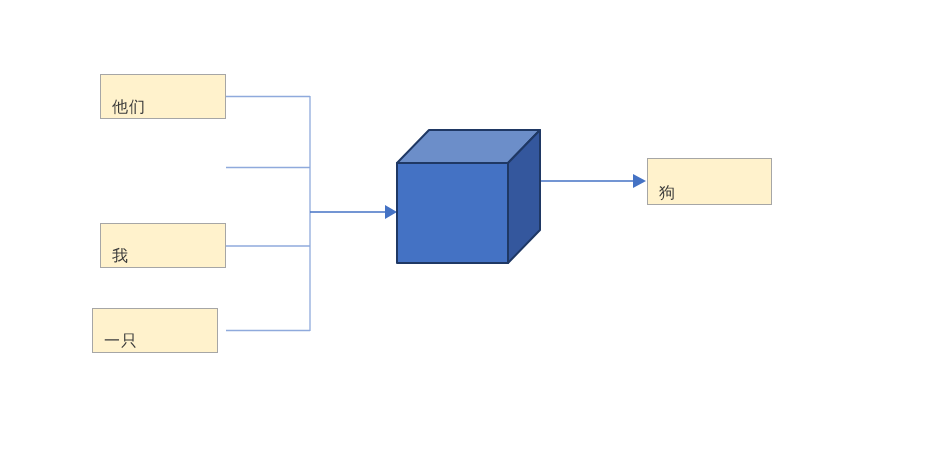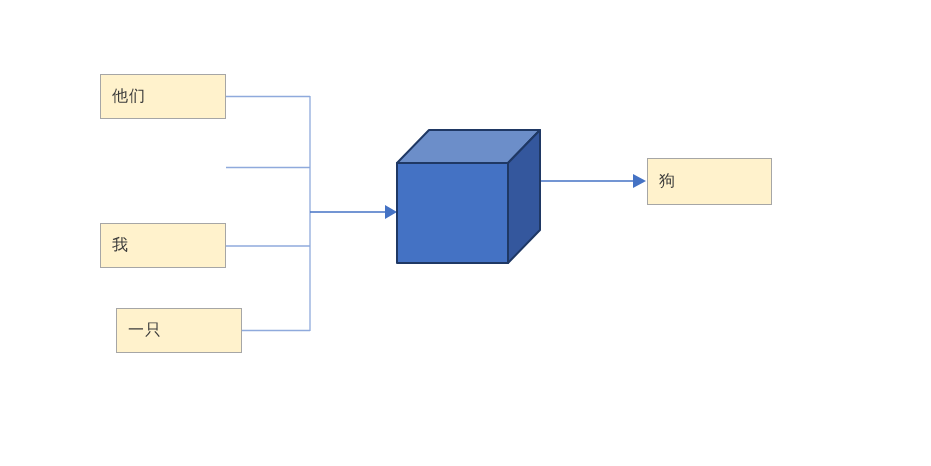--- a/index.html
+++ b/index.html
@@ -23,21 +23,21 @@
     height: 466px;
   }
   .word-box {
     position: absolute;
     box-sizing: border-box;
     width: 126px;
     height: 45px;
     background: #FFF2CC;
     border: 1.5px solid #A6A6A6;
     display: flex;
-    align-items: center;
+    align-items: flex-end;
     padding-left: 11px;
     font-size: 16px;
     color: #3a3a3a;
     letter-spacing: 1px;
   }
   .word-box.out {
     width: 125px;
     height: 47px;
   }
 </style>
@@ -66,21 +66,21 @@
     <line x1="541" y1="181" x2="634" y2="181" stroke-width="1.6" stroke="#4472C4"></line>
     <polygon points="633,174 646,181 633,188" fill="#4472C4"></polygon>
   </svg>
 
   <div class="word-box" style="left:100px; top:74px;">
     <span>他们</span>
   </div>
   <div class="word-box" style="left:100px; top:223px;">
     <span>我</span>
   </div>
-  <div class="word-box" style="left:116px; top:308px;">
+  <div class="word-box" style="left:92px; top:308px;">
     <span>一只</span>
   </div>
 
   <div class="word-box out" style="left:647px; top:158px;">
     <span>狗</span>
   </div>
 
 </div>
 
 </body></html>

